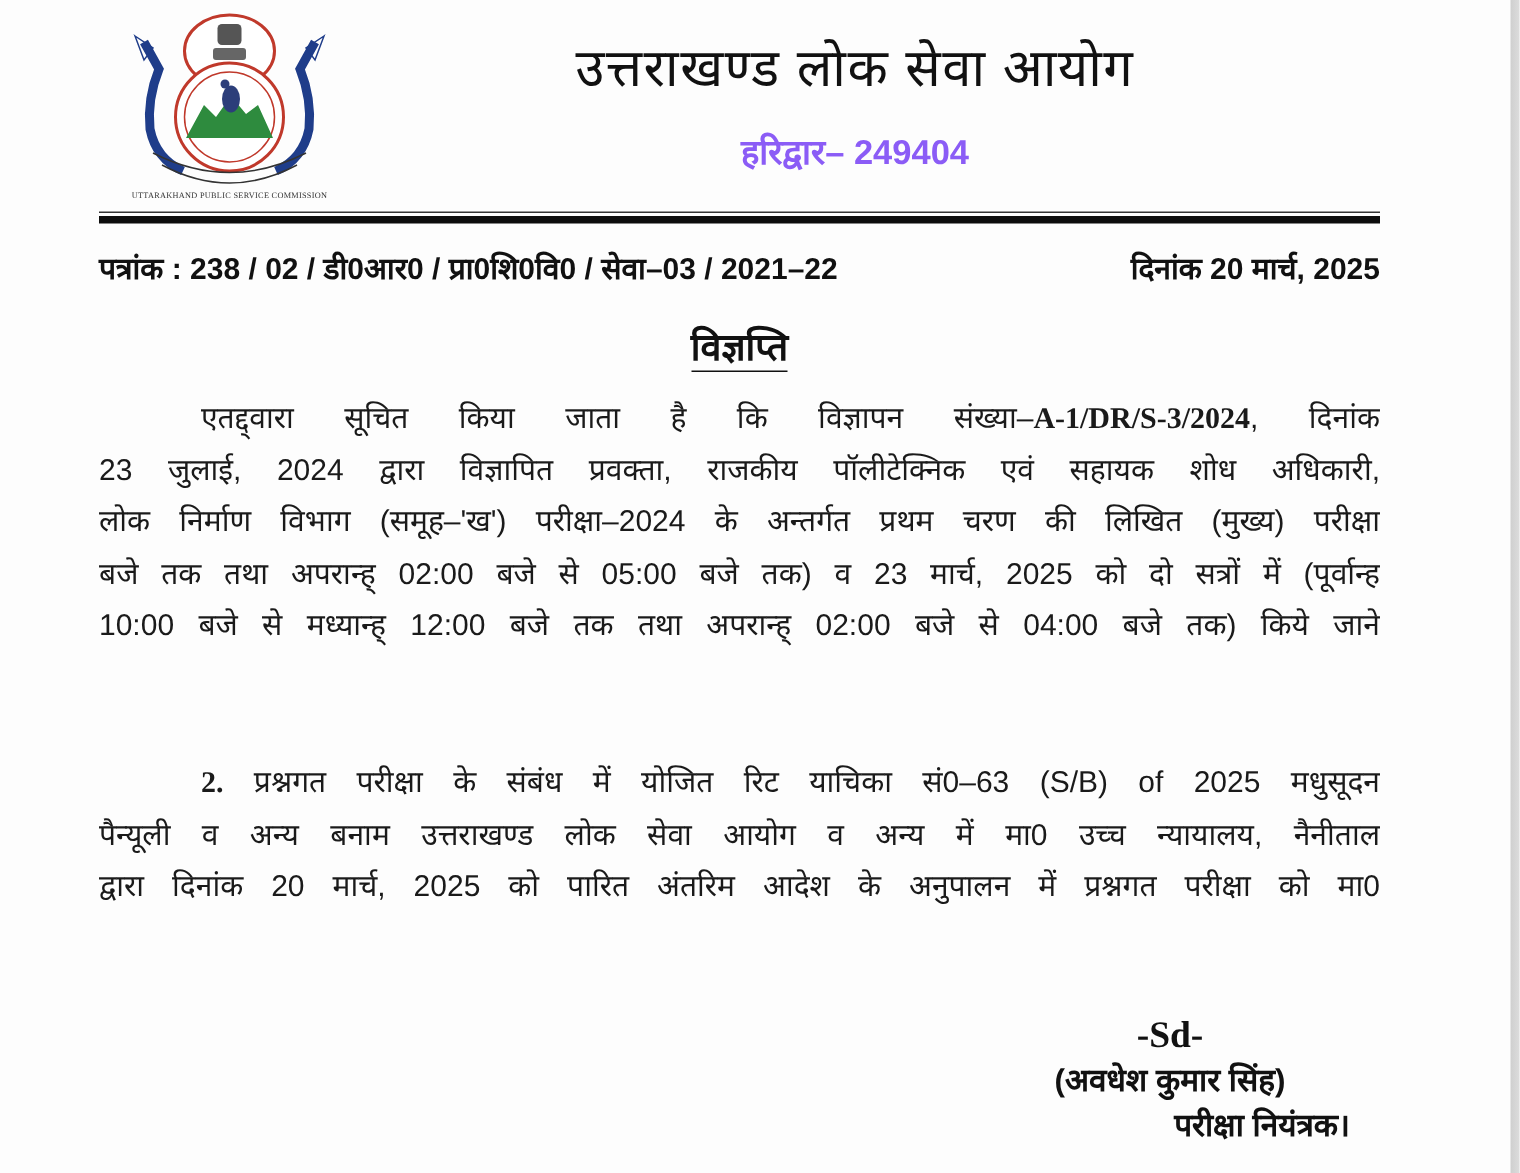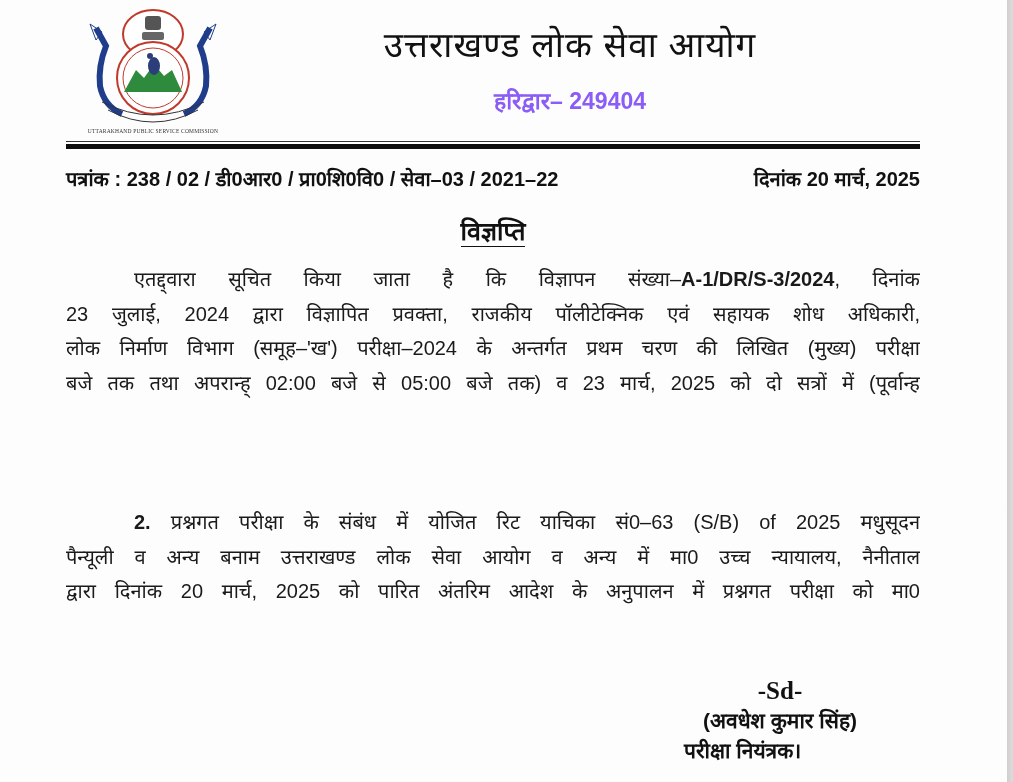--- a/index.html
+++ b/index.html
@@ -48,30 +48,30 @@
   }
   .notice-heading span { border-bottom: 1.5px solid #111; padding-bottom: 1px; }
   .para {
     position: absolute; left: 66px; width: 854px;
     font-size: 20px; line-height: 34.5px; color: #1a1a1a;
     text-align: justify; text-align-last: left;
   }
   .para .line { display: block; text-align: justify; text-align-last: justify; white-space: nowrap; overflow: hidden; }
   .para .line.last { text-align-last: left; }
   .para .indent { padding-left: 68px; }
-  .para b { font-family: Liberation Sans, sans-serif; font-weight: bold; }
+  .para b { font-family: Liberation Serif, serif; font-weight: bold; }
   .p1 { top: 262px; }
   .p2 { top: 505px; }
   .sign {
     position: absolute; left: 660px; top: 676px; width: 240px; text-align: center;
     color: #111;
   }
   .sign .sd { font-family: "Liberation Serif", serif; font-weight: bold; font-size: 25px; line-height: 30px; }
   .sign .name { font-weight: bold; font-size: 21px; line-height: 30px; }
-  .sign .desig { font-weight: bold; font-size: 21px; line-height: 30px; text-align: left; padding-left: 24px; }
+  .sign .desig { font-weight: bold; font-size: 21px; line-height: 30px; text-align: right; padding-left: 24px; }
 </style>
 </head>
 <body>
 
 <div class="right-edge"></div>
 
 <div class="logo">
   <svg width="150" height="125" viewBox="0 0 150 125">
 
     <path d="M18 22 L28 40 Q20 60 22 80 Q26 100 44 108" fill="none" stroke="#1f3d8a" stroke-width="6"></path>
@@ -113,20 +113,21 @@
   <span>विज्ञप्ति</span>
 </div>
 
 <div class="para p1">
   <span class="line indent">
     <span>एतद्द्वारा सूचित किया जाता है कि विज्ञापन संख्या–</span><b>A-1/DR/S-3/2024</b><span>, दिनांक</span>
   </span>
   <span class="line">23 जुलाई, 2024 द्वारा विज्ञापित प्रवक्ता, राजकीय पॉलीटेक्निक एवं सहायक शोध अधिकारी,</span>
   <span class="line">लोक निर्माण विभाग (समूह–'ख') परीक्षा–2024 के अन्तर्गत प्रथम चरण की लिखित (मुख्य) परीक्षा</span>
   <span class="line">बजे तक तथा अपरान्ह् 02:00 बजे से 05:00 बजे तक) व 23 मार्च, 2025 को दो सत्रों में (पूर्वान्ह</span>
+  <span class="line">10:00 बजे से मध्यान्ह् 12:00 बजे तक तथा अपरान्ह् 02:00 बजे से 04:00 बजे तक) किये जाने</span>
 </div>
 
 <div class="para p2">
   <span class="line indent">
     <b>2.</b> <span>प्रश्नगत परीक्षा के संबंध में योजित रिट याचिका सं0–63 (S/B) of 2025 मधुसूदन</span>
   </span>
   <span class="line">पैन्यूली व अन्य बनाम उत्तराखण्ड लोक सेवा आयोग व अन्य में मा0 उच्च न्यायालय, नैनीताल</span>
   <span class="line">द्वारा दिनांक 20 मार्च, 2025 को पारित अंतरिम आदेश के अनुपालन में प्रश्नगत परीक्षा को मा0</span>
 </div>
 

